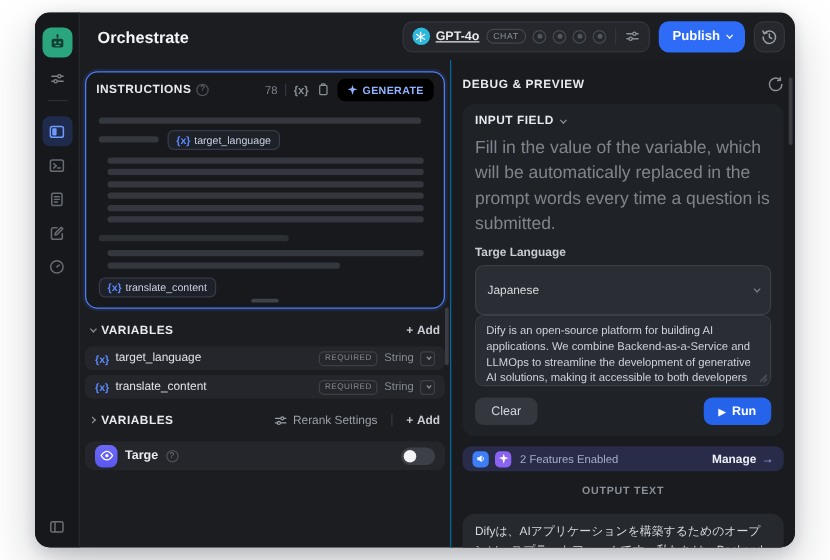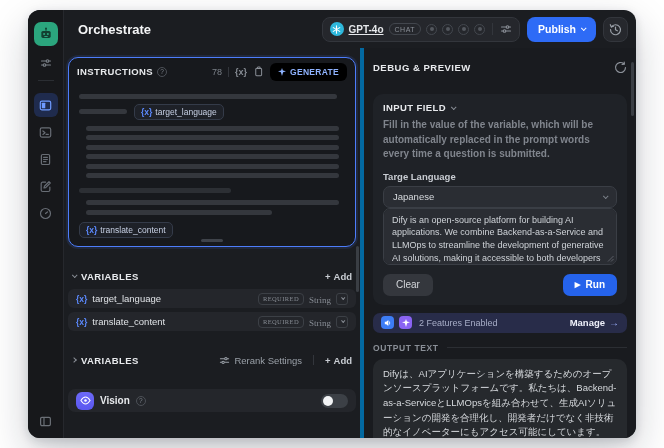--- a/index.html
+++ b/index.html
@@ -29,21 +29,21 @@
   .pill-sep { width:1px; height:12px; background:#33363c; margin:0 2px; }
   .tune2 { color:#8a8f97; display:flex; }
   .publish-btn { height:25px; background:#2e6bf6; border-radius:8px; color:#fff; font-size:10.5px; font-weight:bold; display:flex; align-items:center; gap:5px; padding:0 11px; cursor:pointer; }
   .chev { width:4px; height:4px; border-right:1.4px solid currentColor; border-bottom:1.4px solid currentColor; display:inline-block; }
   .chev.down { transform:rotate(45deg) translateY(-1px); }
   .chev.right { transform:rotate(-45deg); }
   .icon-btn { width:25px; height:25px; border-radius:8px; background:#26282d; border:1px solid #33363c; display:flex; align-items:center; justify-content:center; color:#9aa0a8; }
   
   .content { flex:1; display:flex; min-height:0; }
   .left-col { width:296px; flex:none; padding:9px 4px 0; position:relative; }
-  .right-col { flex:1; border-left:4px solid #0369a1; background:#191b1f; padding:8px 9px 0; position:relative; min-width:0; }
+  .right-col { flex:1; border-left:1px solid #0369a1; background:#191b1f; padding:8px 9px 0; position:relative; min-width:0; }
   
   .instr { width:288px; height:190px; margin:0 auto; border:1px solid #4d7dfb; box-shadow:0 0 0 2px rgba(77,125,251,.12); border-radius:10px; background:#17191d; display:flex; flex-direction:column; position:relative; }
   .instr-head { height:27px; display:flex; align-items:center; gap:4px; padding:0 8px; flex:none; }
   .sec-label { font-size:9.5px; font-weight:bold; letter-spacing:.4px; color:#e8eaed; }
   .help { width:10px; height:10px; border:1px solid #4c5057; border-radius:50%; color:#7c828a; font-size:6.5px; display:inline-flex; align-items:center; justify-content:center; flex:none; }
   .instr-tools { margin-left:auto; display:flex; align-items:center; gap:6px; }
   .count { font-size:9px; color:#7c828a; }
   .vsep { width:1px; height:10px; background:#33363c; }
   .varglyph { font-size:9px; color:#8a8f97; font-weight:bold; }
   .generate-btn { height:18px; background:#000000; border-radius:6px; color:#8fb3ff; font-size:8.5px; font-weight:bold; letter-spacing:.3px; display:flex; align-items:center; gap:4px; padding:0 8px; }
@@ -51,65 +51,65 @@
   .sk { height:5px; border-radius:2.5px; background:#34373d; margin-bottom:4.5px; }
   .sk.light { background:#2c2f34; }
   .ind { margin-left:7px; }
   .pillrow { display:flex; align-items:center; gap:7px; margin:3px 0 6px; }
   .pillrow .sk { margin-bottom:0; flex:none; }
   .var-pill { display:inline-flex; align-items:center; gap:3px; background:#1e2128; border:1px solid #343b49; border-radius:5px; height:16px; padding:0 6px; font-size:8.5px; flex:none; }
   .var-pill .pfx { color:#5c8aff; font-weight:bold; }
   .var-pill .vn { color:#c7d0e4; }
   .grab { position:absolute; bottom:4px; left:50%; transform:translateX(-50%); width:22px; height:3px; border-radius:2px; background:#3f434a; }
   
-  .lsec { width:288px; margin:16px auto; }
+  .lsec { width:288px; margin:4px auto; }
   .sec-head { height:26px; display:flex; align-items:center; gap:5px; padding:0 4px; margin-top:3px; }
   .sec-head .chev { color:#8a8f97; }
   .add-btn { margin-left:auto; display:flex; align-items:center; gap:3px; font-size:9.5px; font-weight:bold; color:#c9cdd3; }
   .rerank { display:flex; align-items:center; gap:4px; font-size:9.5px; color:#9aa0a8; margin-left:auto; }
   .rerank + .vsep { margin:0 6px; }
   .rerank + .vsep + .add-btn { margin-left:0; }
   .var-row { height:19px; background:#24262b; border-radius:6px; display:flex; align-items:center; padding:0 8px; margin-bottom:4px; }
   .var-row .pfx { font-size:8.5px; font-weight:bold; color:#5c8aff; }
   .var-row .vname { font-size:9.5px; color:#dfe2e6; margin-left:5px; }
-  .var-row .right { margin-left:auto; display:flex; align-items:flex-end; gap:5px;font-family:Liberation Serif, serif; }
+  .var-row .right { margin-left:auto; display:flex; align-items:flex-start; gap:5px; }
   .req-badge { border:1px solid #3c4046; color:#868b93; font-size:6.5px; letter-spacing:.4px; border-radius:4px; padding:1.5px 4px; }
   .vtype { font-size:9px; color:#868b93; }
   .type-dd { width:12px; height:12px; border:1px solid #3c4046; border-radius:3px; display:flex; align-items:center; justify-content:center; color:#868b93; }
   .type-dd .chev { width:3px; height:3px; }
   .vision-row { height:23px; background:#24262b; border-radius:7px; display:flex; align-items:center; gap:6px; padding:0 8px; margin-top:2px; }
   .vision-icon { width:18px; height:18px; border-radius:6px; background:linear-gradient(180deg,#6d6af8,#5a57f0); display:flex; align-items:center; justify-content:center; color:#fff; flex:none; }
   .vision-label { font-size:10px; font-weight:bold; color:#e8eaed; }
   .toggle { margin-left:auto; width:27px; height:14px; border-radius:7px; background:#3c4046; position:relative; flex:none; }
   .toggle .knob { position:absolute; left:2px; top:2px; width:10px; height:10px; border-radius:50%; background:#f2f3f5; }
   
   .debug-head { height:22px; display:flex; align-items:center; }
   .debug-head .sec-label { letter-spacing:.5px; }
   .refresh { margin-left:auto; color:#8a8f97; display:flex; }
-  .input-card { background:#1f2227; border-radius:10px; padding:8px 10px 9px; margin-top:16px; }
+  .input-card { background:#1f2227; border-radius:10px; padding:8px 10px 9px; margin-top:5px; }
   .if-head { display:flex; align-items:center; gap:5px; }
-  .if-desc { font-size:10px; color:#80858d; line-height:1.45; margin-top:5px;font-weight:bold; }
+  .if-desc { font-size:14px; color:#80858d; line-height:1.45; margin-top:5px; }
   .fld-label { font-size:9.5px; font-weight:bold; color:#c9cdd3; margin:9px 0 4px; }
-  .select { height:22px; background:#2a2d33; border:1px solid #3a3e45; border-radius:7px; display:flex; align-items:center; padding:0 9px; font-size:9.5px; color:#d7dade; }
+  .select { height:40px; background:#2a2d33; border:1px solid #3a3e45; border-radius:7px; display:flex; align-items:center; padding:0 9px; font-size:9.5px; color:#d7dade; }
   .select .chev { margin-left:auto; color:#7c828a; }
   .ta-wrap { position:relative; }
   .textarea { width:100%; height:57px; background:#2a2d33; border:1px solid #3a3e45; border-radius:7px; padding:5px 8px; font-size:9px; color:#cfd3d8; line-height:1.42; font-family:"Liberation Sans",sans-serif; resize:none; display:block; }
   .ta-corner { position:absolute; right:3px; bottom:3px; color:#5a5f66; }
   .actions { display:flex; align-items:center; margin-top:9px; }
   .clear-btn { height:22px; padding:0 13px; background:#34373d; border-radius:7px; color:#d3d6da; font-size:10px; display:flex; align-items:center; }
   .run-btn { margin-left:auto; height:22px; padding:0 12px; background:#2563eb; border-radius:7px; color:#fff; font-size:10px; font-weight:bold; display:flex; align-items:center; gap:5px; }
   .run-btn .play { font-size:7.5px; }
   .features-bar { height:20px; background:#282c49; border-radius:7px; display:flex; align-items:center; gap:5px; padding:0 8px; margin-top:8px;text-align:center; }
   .feat-icon { width:13px; height:13px; border-radius:4px; display:flex; align-items:center; justify-content:center; color:#fff; flex:none; }
   .feat-icon.tts { background:#3d7df6; }
   .feat-icon.more { background:#8a63f3; }
   .feat-text { font-size:9px; color:#a7adc7; margin-left:2px; }
   .manage { margin-left:auto; display:flex; align-items:center; gap:4px; font-size:9.5px; font-weight:bold; color:#eef0fa; }
   .manage .arr { color:#9db1ff; font-size:10px; }
-  .output-head { display:flex; align-items:center; gap:8px; margin-top:10px; }
+  .output-head { display:flex; align-items:center; gap:8px; margin-top:10px;flex-direction:column; }
   .output-title { font-size:8.5px; font-weight:bold; letter-spacing:.6px; color:#8a8f97; }
   .rule { flex:1; height:1px; background:#2b2e33; }
   .output-card { background:#26292d; border-radius:10px; padding:8px 10px 7px; margin-top:6px; }
   .output-text { font-size:9.5px; color:#d6d9dd; line-height:1.55; }
   .thumb { position:absolute; width:3px; border-radius:2px; background:#3a3e44; }
   svg { display:block; }
 </style>
 </head>
 <body>
 
@@ -340,21 +340,21 @@
         </div>
 
         <div class="lsec">
           <div class="vision-row">
             <span class="vision-icon">
               <svg width="11" height="11" viewBox="0 0 12 12" fill="none">
                   <path d="M1 6c1.6-2.5 3.3-3.7 5-3.7S9.4 3.5 11 6c-1.6 2.5-3.3 3.7-5 3.7S2.6 8.5 1 6z" stroke="#fff" stroke-width="1.1"></path>
                   <circle cx="6" cy="6" r="1.4" fill="#fff"></circle>
                 </svg>
             </span>
-            <span class="vision-label">Vision</span>
+            <span class="vision-label">Targe</span>
             <span class="help">?</span>
             <span class="toggle">
                 <span class="knob"></span>
               </span>
           </div>
         </div>
 
         <div class="thumb" style="right:1px; top:198px; height:46px;"></div>
       </div>
 

